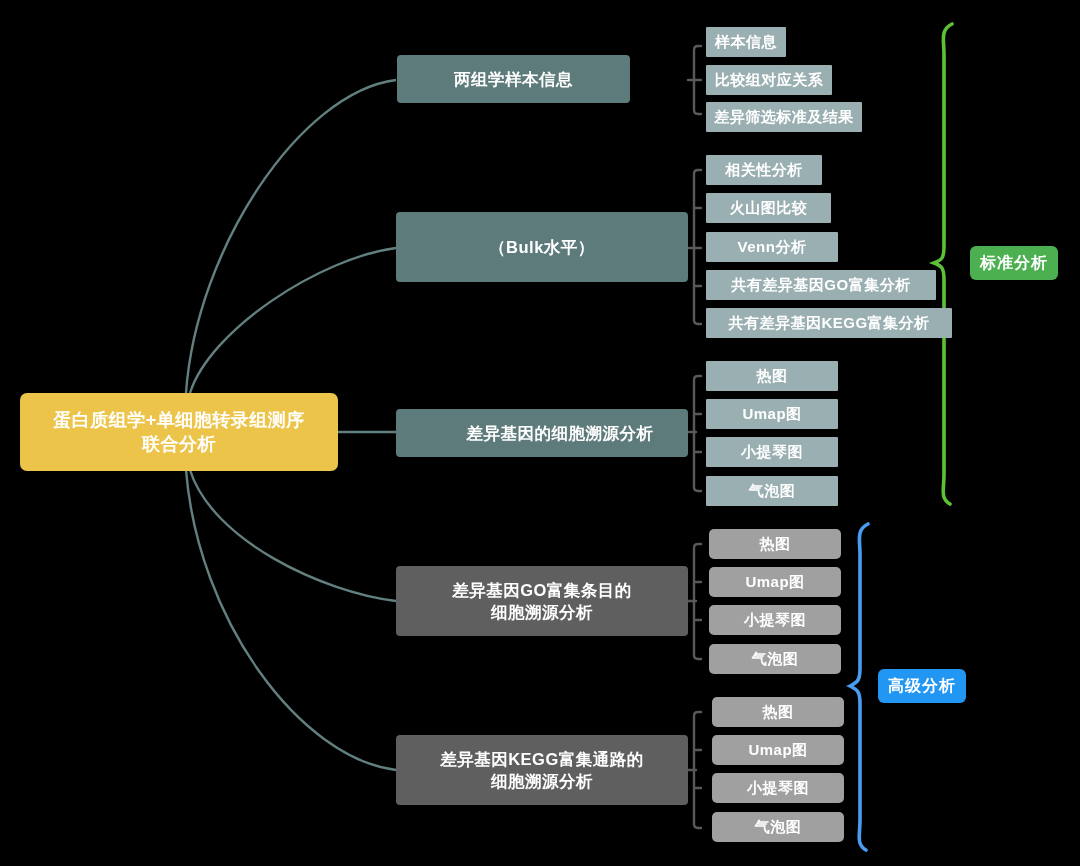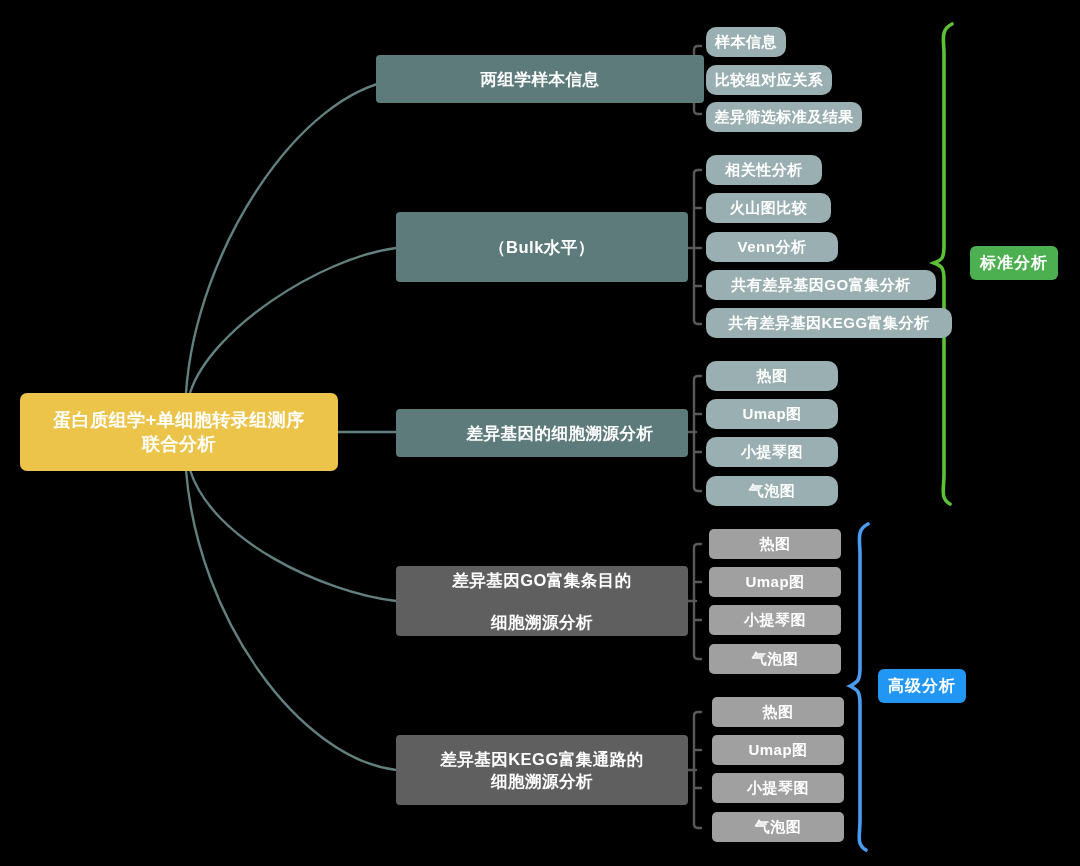--- a/index.html
+++ b/index.html
@@ -48,21 +48,21 @@
     padding: 3px 8px;
   }
   .branch-adv {
     background: #5f5f5f;
     border-radius: 4px;
     font-size: 16.5px;
     padding: 3px 8px;
   }
   .leaf-std {
     background: #9aafb1;
-    border-radius: 10px;
+    border-radius: 1px;
     font-size: 15px;
     padding: 2px 6px;
   }
   .leaf-adv {
     background: #a0a0a0;
     border-radius: 5px;
     font-size: 15px;
     padding: 2px 6px;
   }
   .group-label {
@@ -117,21 +117,21 @@
 
     <path d="M 868,524 C 856,530 860,540 860,554 L 860,668 C 860,680 858,682 850,686 C 858,690 860,692 860,704
              L 860,820 C 860,836 856,844 866,850" fill="none" stroke="#4a9cf0" stroke-width="3.6" stroke-linecap="round"></path>
   </svg>
 
   <div class="node root" style="left:20px; top:393px; width:318px; height:78px; flex-direction:column;">
     <span>蛋白质组学+单细胞转录组测序</span>
     <span>联合分析</span>
   </div>
 
-  <div class="node branch-std" style="left:376px; top:55px; width:328px; height:48px;">
+  <div class="node branch-std" style="left:397px; top:55px; width:233px; height:48px;">
     <span>两组学样本信息</span>
   </div>
   <div class="node leaf-std" style="left:706px; top:27px; width:80px; height:30px;">
     <span>样本信息</span>
   </div>
   <div class="node leaf-std" style="left:706px; top:65px; width:126px; height:30px;">
     <span>比较组对应关系</span>
   </div>
   <div class="node leaf-std" style="left:706px; top:102px; width:156px; height:30px;">
     <span>差异筛选标准及结果</span>
@@ -165,21 +165,21 @@
   <div class="node leaf-std" style="left:706px; top:399px; width:132px; height:30px;">
     <span>Umap图</span>
   </div>
   <div class="node leaf-std" style="left:706px; top:437px; width:132px; height:30px;">
     <span>小提琴图</span>
   </div>
   <div class="node leaf-std" style="left:706px; top:476px; width:132px; height:30px;">
     <span>气泡图</span>
   </div>
 
-  <div class="node branch-adv" style="left:396px; top:566px; width:292px; height:70px; flex-direction:column;justify-content:space-between;">
+  <div class="node branch-adv" style="left:396px; top:566px; width:292px; height:70px; flex-direction:column;">
     <span>差异基因GO富集条目的</span>
     <span>细胞溯源分析</span>
   </div>
   <div class="node leaf-adv" style="left:709px; top:529px; width:132px; height:30px;">
     <span>热图</span>
   </div>
   <div class="node leaf-adv" style="left:709px; top:567px; width:132px; height:30px;">
     <span>Umap图</span>
   </div>
   <div class="node leaf-adv" style="left:709px; top:605px; width:132px; height:30px;">

